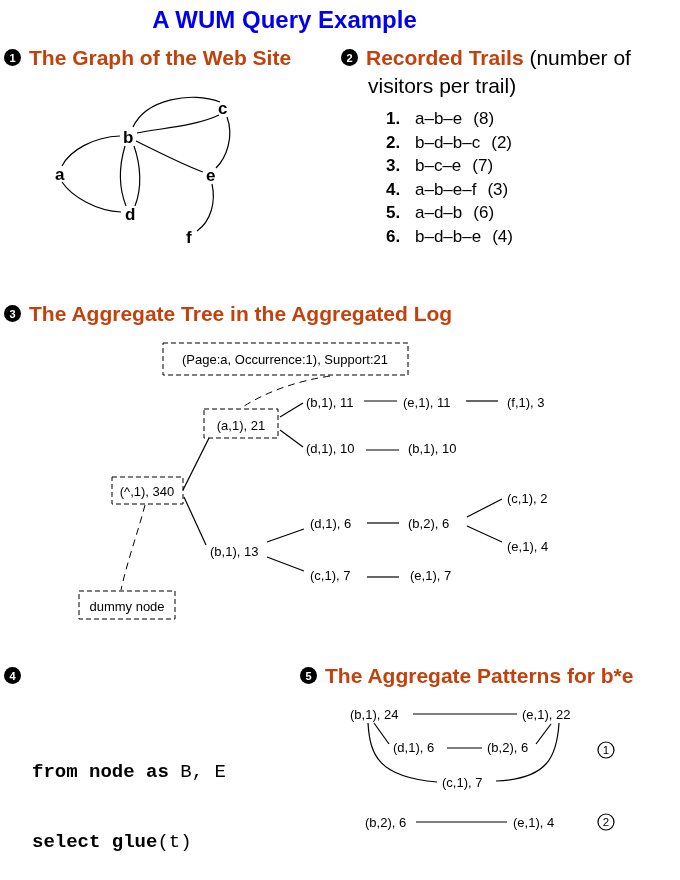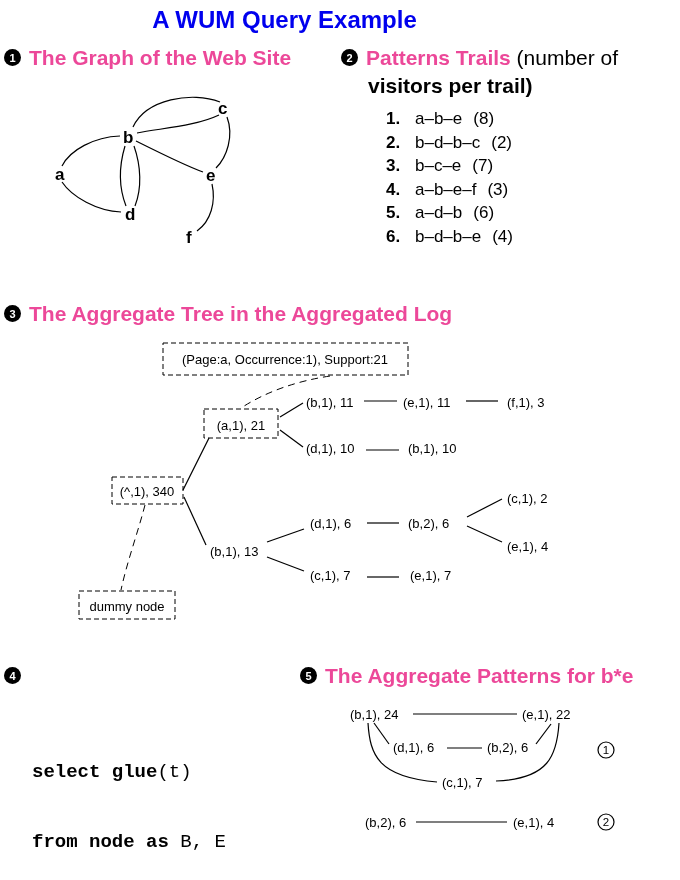--- a/index.html
+++ b/index.html
@@ -4,23 +4,23 @@
 <style>
   html,body{margin:0;padding:0;background:#fff;}
   #canvas{position:relative;width:680px;height:880px;background:#fff;overflow:hidden;
           font-family:"Liberation Sans",sans-serif;color:#000;}
   .abs{position:absolute;}
   #page-title{left:0;top:6px;width:569px;text-align:center;font-size:24px;font-weight:bold;}
   .sec-header{display:flex;align-items:flex-start;font-size:21px;font-weight:bold;white-space:nowrap;}
   .bullet{flex:0 0 auto;width:17px;height:17px;border-radius:50%;background:#000;color:#fff;
           display:inline-flex;align-items:center;justify-content:center;
           font-size:11px;font-weight:bold;margin:3px 8px 0 0;}
-  .red{color:#ec4899;}
+  .red{color:#c2410c;}
   .blk{color:#000;font-weight:normal;}
-  .hdr2-line2{font-size:21px;font-weight:bold;white-space:nowrap;}
+  .hdr2-line2{font-size:21px;font-weight:normal;white-space:nowrap;}
   .trail-row{display:flex;height:23.6px;align-items:baseline;font-size:17px;white-space:pre;}
   .trail-num{font-weight:bold;width:29px;}
   .trail-count{margin-left:11px;}
   #code-block{font-family:"Liberation Mono","DejaVu Sans Mono",monospace;font-size:19px;
               line-height:23.4px;white-space:pre;}
   #code-block .kw{font-weight:bold;}
   svg text{font-family:"Liberation Sans",sans-serif;font-size:13px;fill:#000;}
   svg .nodelabel{font-size:17px;font-weight:bold;}
   svg path,svg line{stroke:#000;stroke-width:1.2;fill:none;}
   svg rect.dashedbox{stroke:#000;stroke-width:1;fill:none;stroke-dasharray:5 3;}
@@ -37,21 +37,21 @@
   <div id="page-title" class="abs" style="color:#0000EE;">A WUM Query Example</div>
 
   <div class="abs sec-header" style="left:4px;top:46px;">
     <span class="bullet">1</span>
     <span class="red">The Graph of the Web Site</span>
   </div>
 
   <div class="abs" style="left:341px;top:46px;">
     <div class="sec-header">
       <span class="bullet">2</span>
-      <span class="red">Patterns Trails</span>
+      <span class="red">Recorded Trails</span>
       <span class="blk" style="white-space:pre;text-align:right;"> (number of</span>
     </div>
     <div class="hdr2-line2" style="margin:4px 0 0 27px;">visitors per trail)</div>
   </div>
 
   <svg class="abs" style="left:30px;top:85px;" width="240" height="165" viewBox="30 85 240 165">
     <path d="M62,166 C70,150 94,137 120,136"></path>
     <path d="M62,182 C72,197 97,211 121,212"></path>
     <path d="M125,146 C119,166 119,188 126,206"></path>
     <path d="M134,146 C141,166 142,188 135,206"></path>
@@ -133,22 +133,22 @@
     <text x="507" y="551">(e,1), 4</text>
     <text x="310" y="580">(c,1), 7</text>
     <text x="410" y="580">(e,1), 7</text>
   </svg>
 
   <div class="abs sec-header" style="left:4px;top:664px;">
     <span class="bullet">4</span>
   </div>
 
   <div id="code-block" class="abs" style="left:32px;top:714px;">
+    <div><span class="kw">from node as</span><span> B, E</span></div>
     <div><span class="kw">select glue</span><span>(t)</span></div>
-    <div><span class="kw">from node as</span><span> B, E</span></div>
     
     
     
   </div>
 
   <div class="abs sec-header" style="left:300px;top:664px;">
     <span class="bullet">5</span>
     <span class="red">The Aggregate Patterns for b*e</span>
   </div>
 

